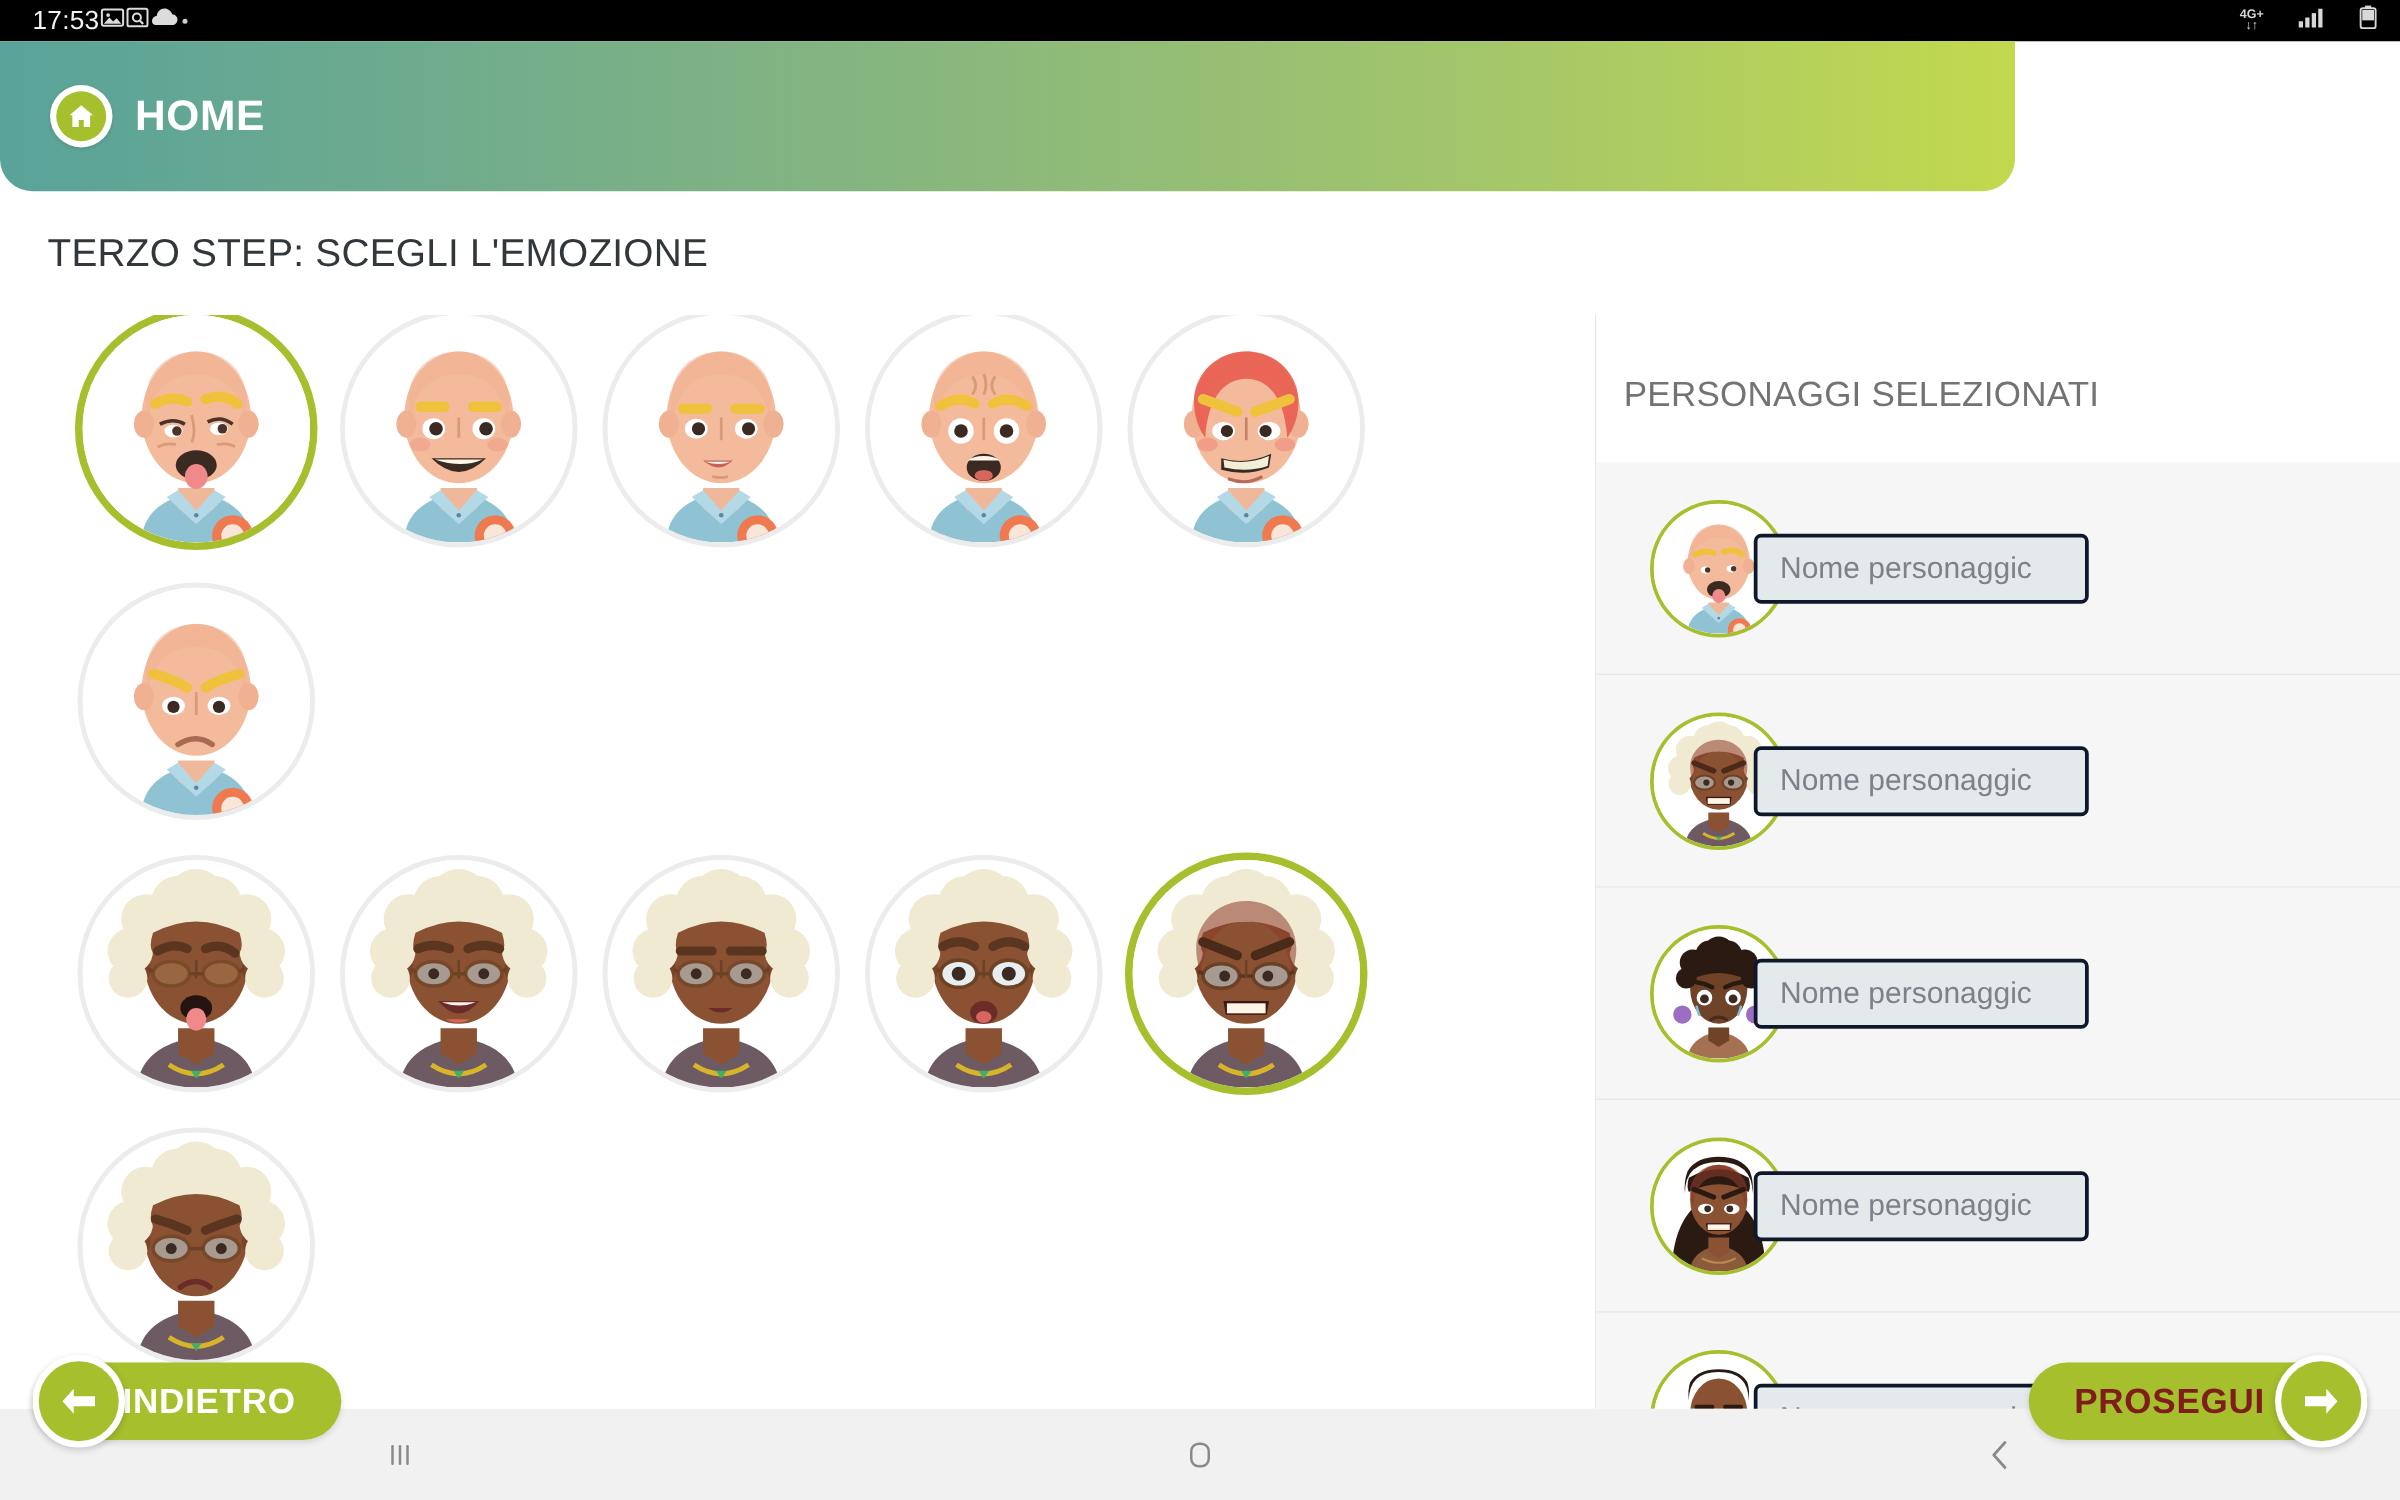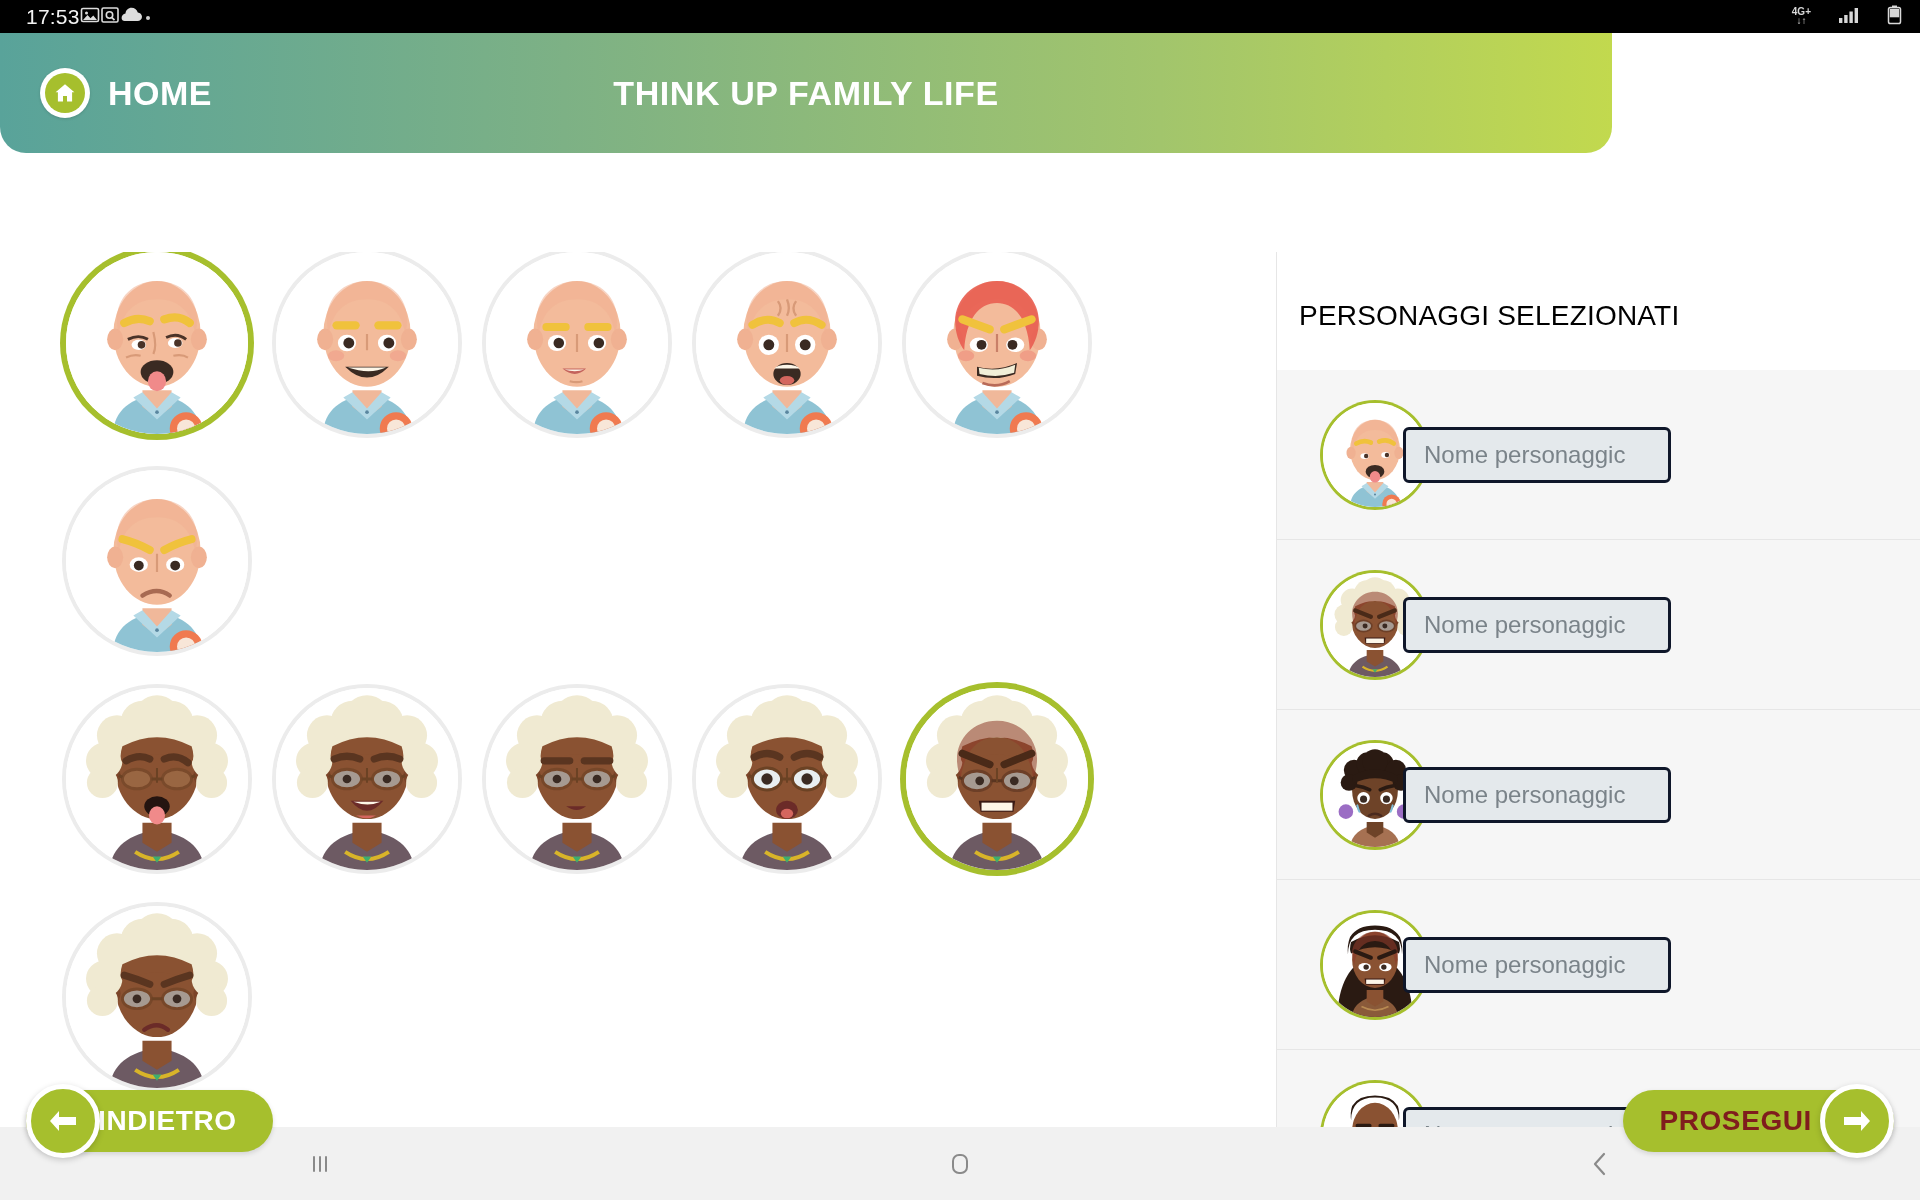--- a/index.html
+++ b/index.html
@@ -72,21 +72,21 @@
   }
   .avatar.selected { box-shadow: 0 0 0 6px #a6bf2d; }
   .avatar svg { display: block; width: 182px; height: 182px; }
 
   
   .right-panel {
     position: absolute; left: 1276px; top: 252px; width: 644px; height: 875px;
     background: #ffffff; border-left: 1px solid #e6e6e6; overflow: hidden;
   }
   .rp-title {
-    padding: 48px 0 38px 22px; font-size: 28px; color: #000000; letter-spacing: .2px;
+    padding: 48px 0 38px 22px; font-size: 28px; color: #737373; letter-spacing: .2px;
   }
   .rp-list { background: #f6f6f6; }
   .rp-item {
     position: relative; display: flex; align-items: center;
     height: 170px; padding-left: 46px;
     border-bottom: 1px solid #e6e6e6;
   }
   .rp-avatar {
     position: relative; width: 104px; height: 104px; border-radius: 50%;
     background: #ffffff; overflow: hidden; flex: 0 0 auto;
@@ -198,23 +198,23 @@
     <div class="home-btn">
       <span class="home-circle">
         <span class="inner">
           <svg width="26" height="26" viewBox="0 0 26 26">
               <path d="M13 4.2L3.6 12.2h2.3v9.4h5.1v-5.6h4v5.6h5.1v-9.4h2.3z" fill="#ffffff"></path>
             </svg>
         </span>
       </span>
       <span class="home-label">HOME</span>
     </div>
-    <div class="app-title">THINK UP FAMILY LIFE</div>
   </div>
 
+  <div class="step-title">TERZO STEP: SCEGLI L'EMOZIONE</div>
 
   <svg width="0" height="0" style="position:absolute" aria-hidden="true">
     <defs>
 
       <symbol id="man-base" viewBox="0 0 100 100">
         <rect width="100" height="100" fill="#ffffff"></rect>
         <path d="M26 100c0-13 10-20 24-22 14 2 24 9 24 22z" fill="#8fc3d4"></path>
         <path d="M42 76h16v9l-8 6-8-6z" fill="#f0b89a"></path>
         <path d="M42 77l8 9 8-9 5 3-13 12-13-12z" fill="#b4d9e6"></path>
         <circle cx="66" cy="97" r="9" fill="#f07a50"></circle>

